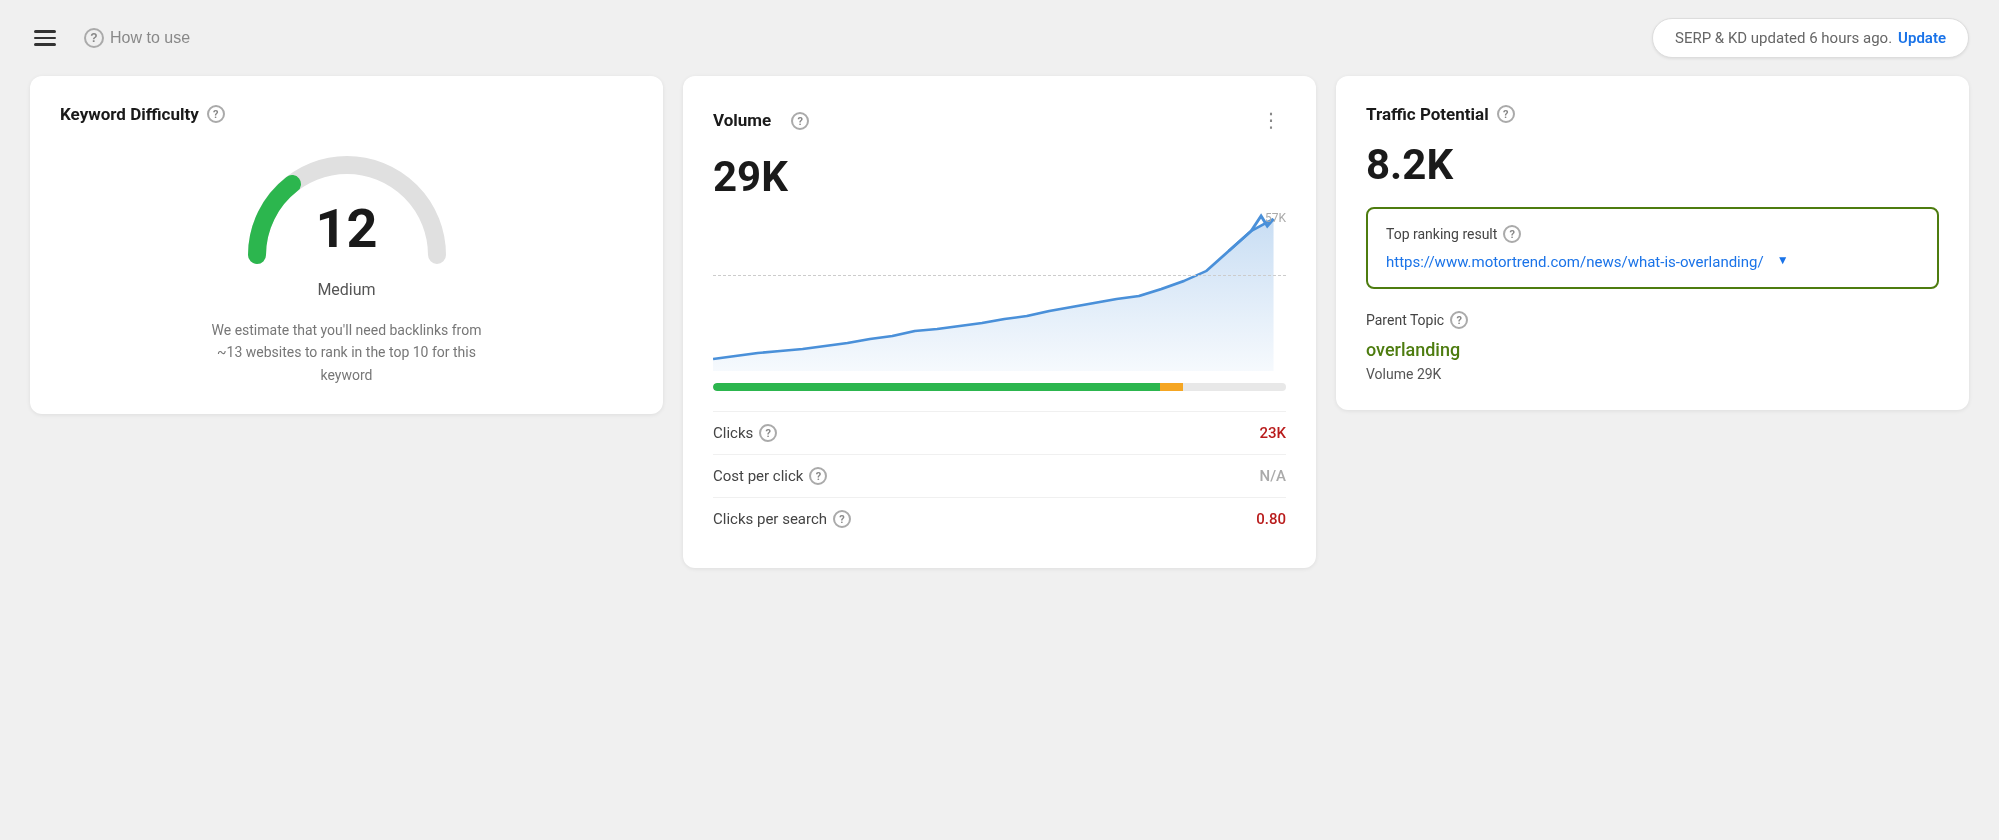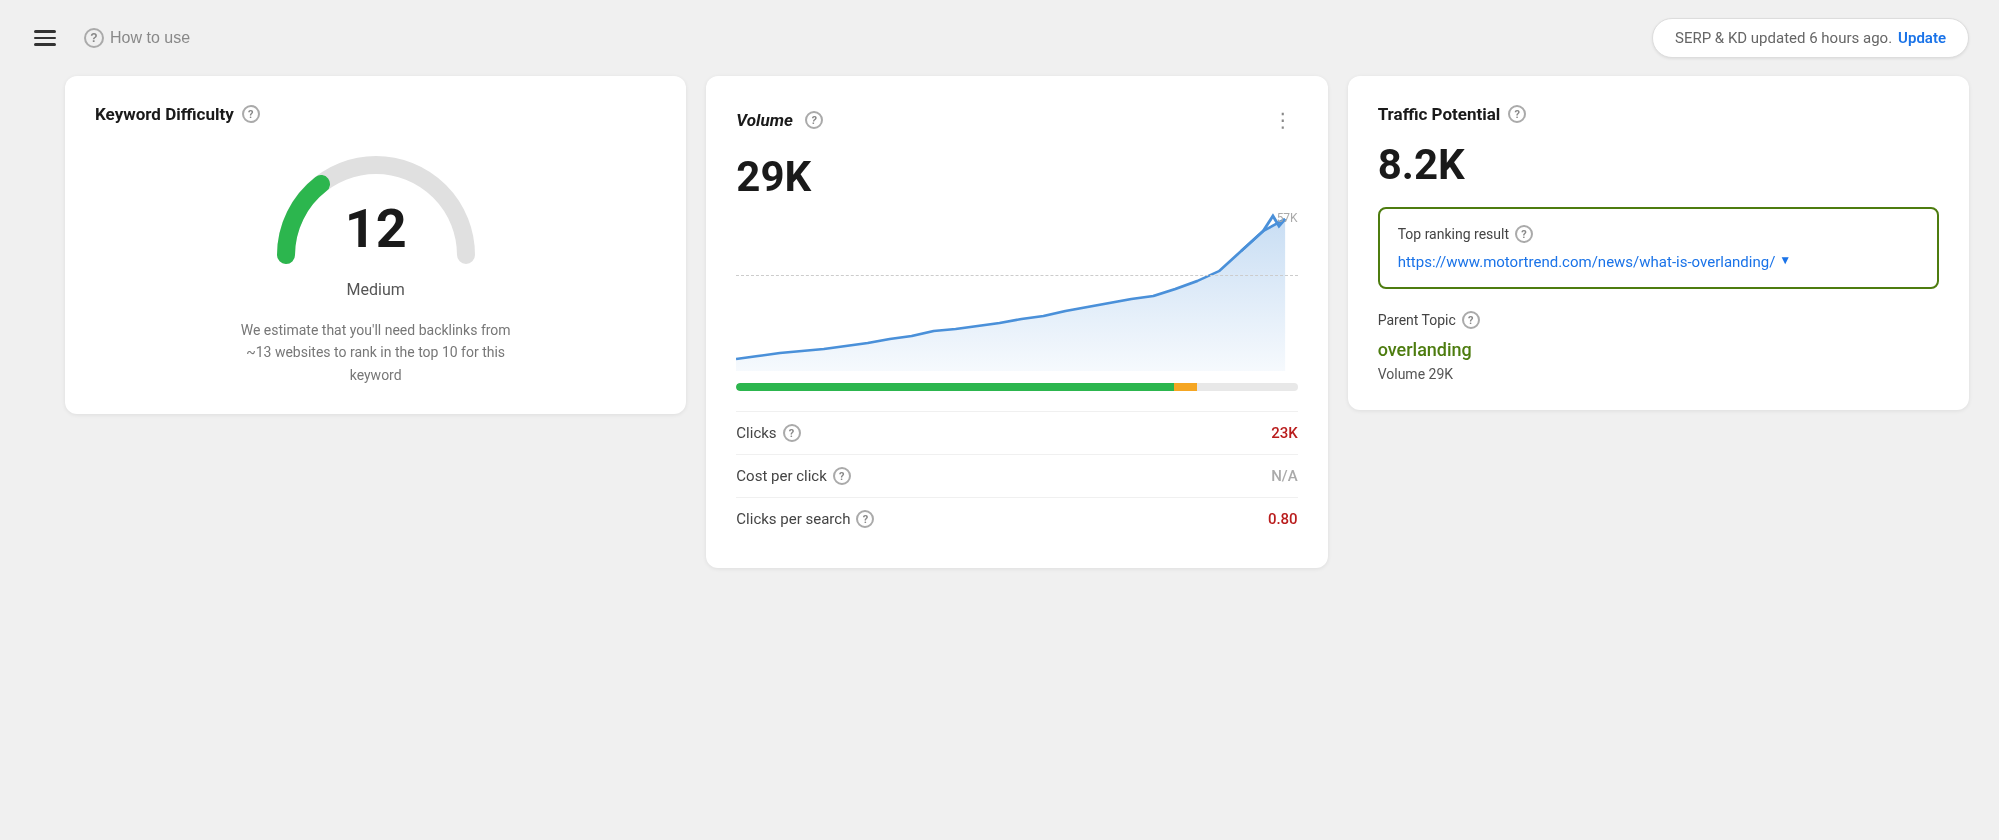--- a/index.html
+++ b/index.html
@@ -88,21 +88,20 @@
       font-weight: 600;
       cursor: pointer;
       text-decoration: none;
     }
 
     .cards-container {
       display: flex;
       gap: 20px;
       padding: 0 30px 30px 30px;
       align-items: flex-start;
-      margin-left: 35px;
     }
 
     .card {
       background: white;
       border-radius: 12px;
       padding: 28px 30px;
       flex: 1;
       box-shadow: 0 1px 4px rgba(0,0,0,0.08);
     }
 
@@ -183,23 +182,22 @@
 
     .volume-card .card-header {
       display: flex;
       align-items: center;
       gap: 8px;
       justify-content: space-between;
     }
 
     .volume-card .card-header-left {
       display: flex;
-      align-items: center;
-      gap: 12px;
-      font-style: italic;
+      align-items: flex-end;
+      gap: 20px;
     }
 
     .three-dots {
       font-size: 20px;
       color: #888;
       cursor: pointer;
       padding: 4px;
       letter-spacing: 1px;
     }
 
@@ -307,21 +305,21 @@
       margin-bottom: 10px;
     }
 
     .top-ranking-url {
       color: #1a73e8;
       font-size: 15px;
       word-break: break-all;
       cursor: pointer;
       display: flex;
       align-items: flex-start;
-      gap: 4px;
+      gap: 13px;
       flex-wrap: wrap;
     }
 
     .dropdown-arrow {
       display: inline-block;
       font-size: 12px;
       color: #1a73e8;
     }
 
     .parent-topic-section {

